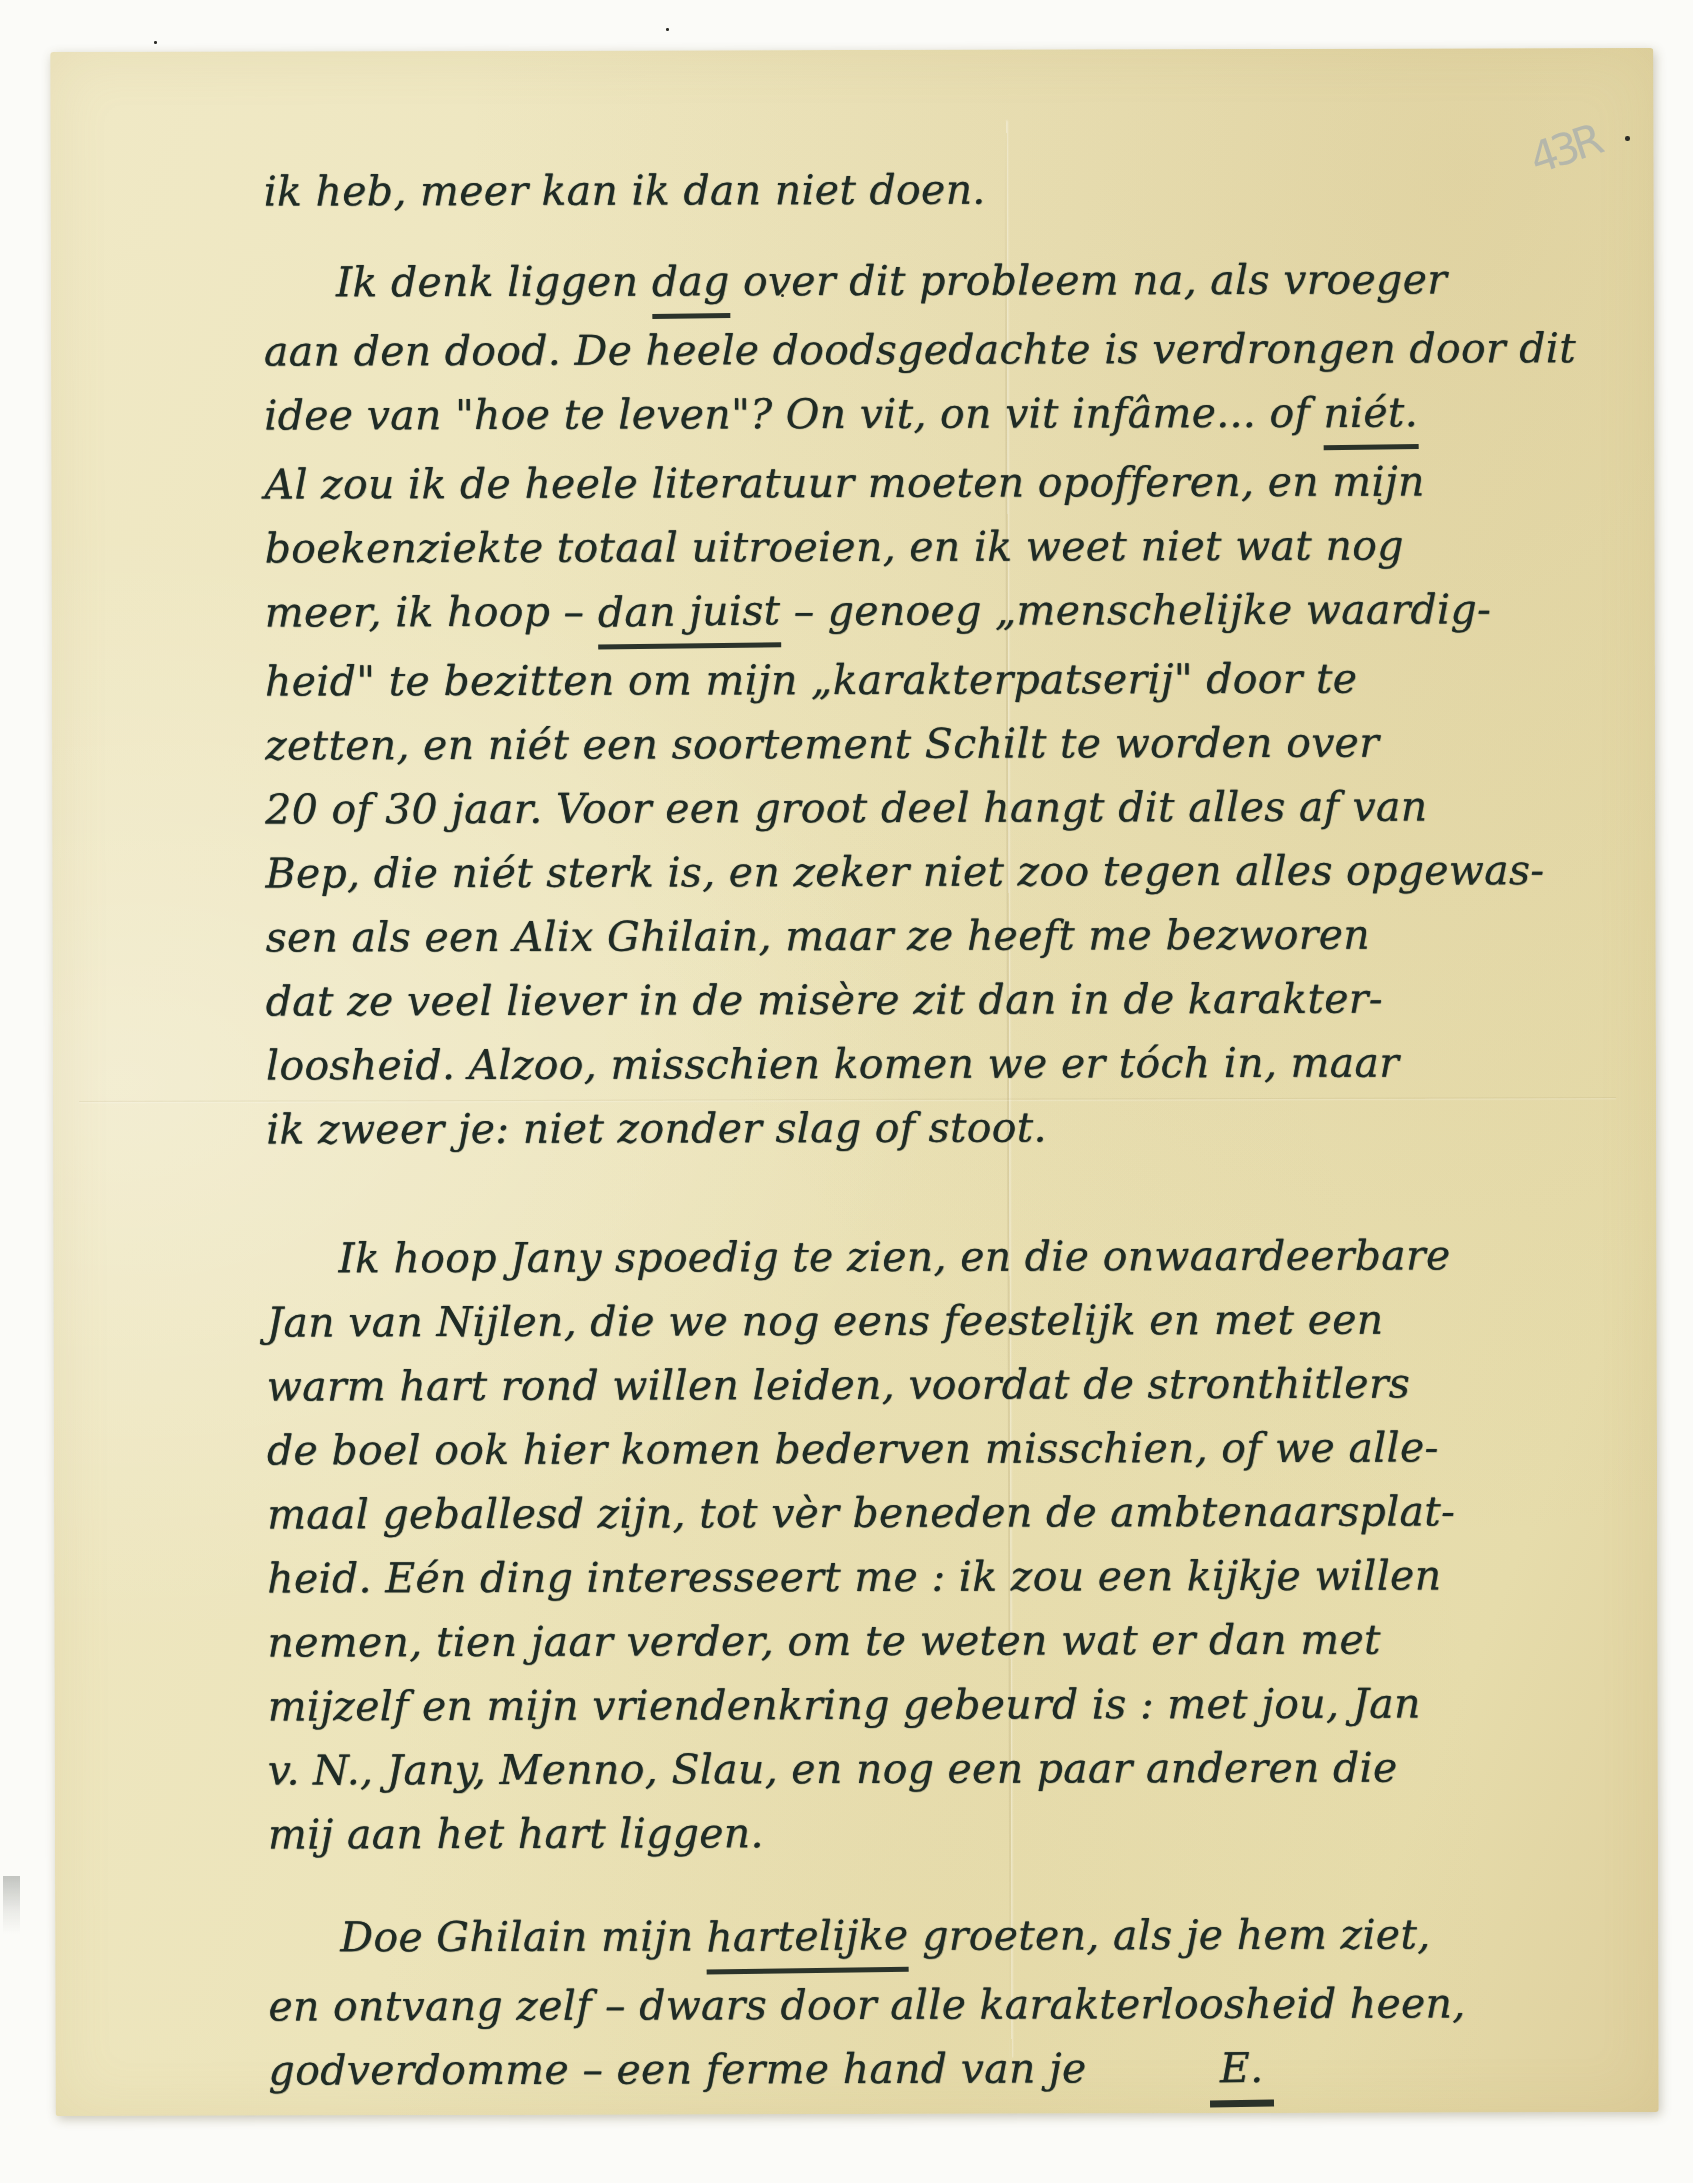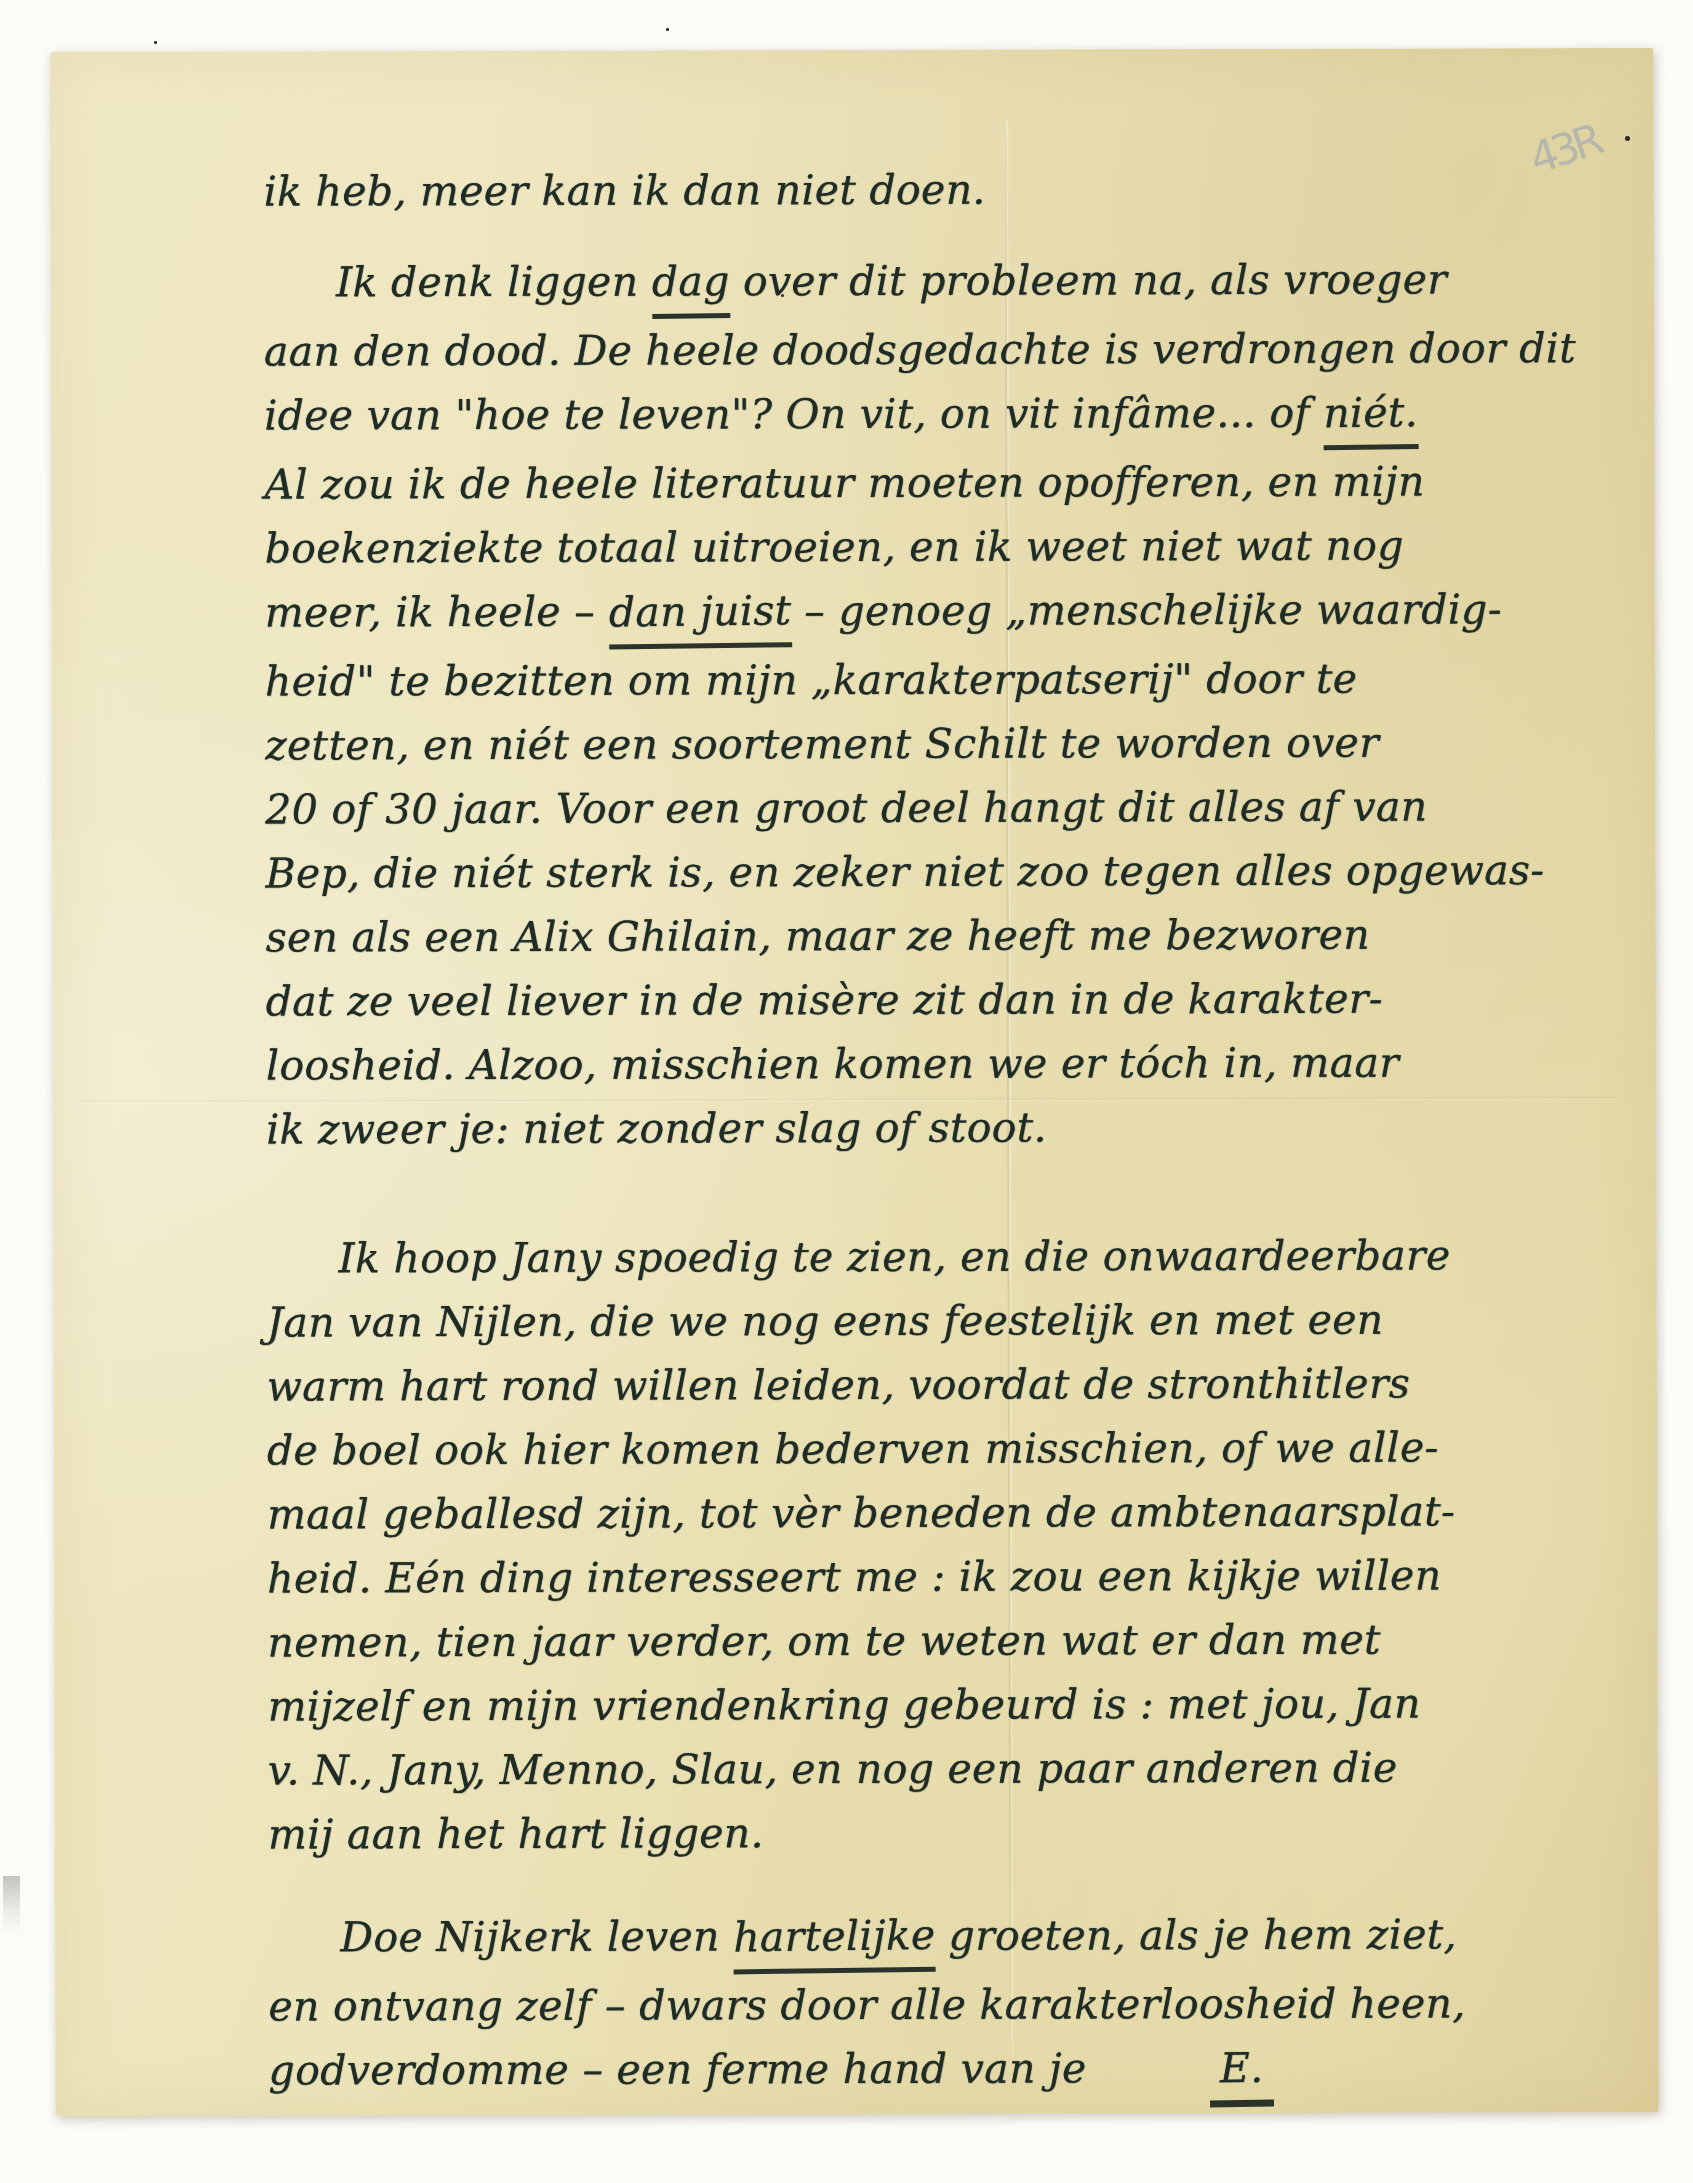--- a/index.html
+++ b/index.html
@@ -80,21 +80,21 @@
     <div class="letter-body">
         <div class="para" style="margin-top: 0px;">
           <div class="line"><span>ik heb, meer kan ik dan niet doen.</span></div>
         </div>
         <div class="para indent" style="margin-top: 27px;">
           <div class="line"><span>Ik denk liggen </span><span class="u">dag</span><span> over dit probleem na, als vroeger</span></div>
           <div class="line"><span>aan den dood. De heele doodsgedachte is verdrongen door dit</span></div>
           <div class="line"><span>idee van "hoe te leven"? On vit, on vit infâme... of </span><span class="u">niét.</span></div>
           <div class="line"><span>Al zou ik de heele literatuur moeten opofferen, en mijn</span></div>
           <div class="line"><span>boekenziekte totaal uitroeien, en ik weet niet wat nog</span></div>
-          <div class="line"><span>meer, ik heele – </span><span class="u">dan juist</span><span> – genoeg „menschelijke waardig-</span></div>
+          <div class="line"><span>meer, ik hoop – </span><span class="u">dan juist</span><span> – genoeg „menschelijke waardig-</span></div>
           <div class="line"><span>heid" te bezitten om mijn „karakterpatserij" door te</span></div>
           <div class="line"><span>zetten, en niét een soortement Schilt te worden over</span></div>
           <div class="line"><span>20 of 30 jaar. Voor een groot deel hangt dit alles af van</span></div>
           <div class="line"><span>Bep, die niét sterk is, en zeker niet zoo tegen alles opgewas-</span></div>
           <div class="line"><span>sen als een Alix Ghilain, maar ze heeft me bezworen</span></div>
           <div class="line"><span>dat ze veel liever in de misère zit dan in de karakter-</span></div>
           <div class="line"><span>loosheid. Alzoo, misschien komen we er tóch in, maar</span></div>
           <div class="line"><span>ik zweer je: niet zonder slag of stoot.</span></div>
         </div>
         <div class="para indent" style="margin-top: 65px;">
@@ -103,21 +103,21 @@
           <div class="line"><span>warm hart rond willen leiden, voordat de stronthitlers</span></div>
           <div class="line"><span>de boel ook hier komen bederven misschien, of we alle-</span></div>
           <div class="line"><span>maal geballesd zijn, tot vèr beneden de ambtenaarsplat-</span></div>
           <div class="line"><span>heid. Eén ding interesseert me : ik zou een kijkje willen</span></div>
           <div class="line"><span>nemen, tien jaar verder, om te weten wat er dan met</span></div>
           <div class="line"><span>mijzelf en mijn vriendenkring gebeurd is : met jou, Jan</span></div>
           <div class="line"><span>v. N., Jany, Menno, Slau, en nog een paar anderen die</span></div>
           <div class="line"><span>mij aan het hart liggen.</span></div>
         </div>
         <div class="para indent" style="margin-top: 39px;">
-          <div class="line"><span>Doe Nijkerk leven </span><span class="u">hartelijke</span><span> groeten, als je hem ziet,</span></div>
+          <div class="line"><span>Doe Ghilain mijn </span><span class="u">hartelijke</span><span> groeten, als je hem ziet,</span></div>
           <div class="line"><span>en ontvang zelf – dwars door alle karakterloosheid heen,</span></div>
           <div class="line"><span>godverdomme – een ferme hand van je</span><span class="u sig">E.</span></div>
         </div>
       </div>
   </div>
   <div class="speck" style="left:1625px;top:136px;width:4.5px;height:4.5px;"></div>
   <div class="speck" style="left:781px;top:294px;width:3.2px;height:3.2px;"></div>
   <div class="speck" style="left:154px;top:41px;width:2.6px;height:2.6px;"></div>
   <div class="speck" style="left:666px;top:28px;width:2.6px;height:2.6px;"></div>
   <div class="smudge"></div>

